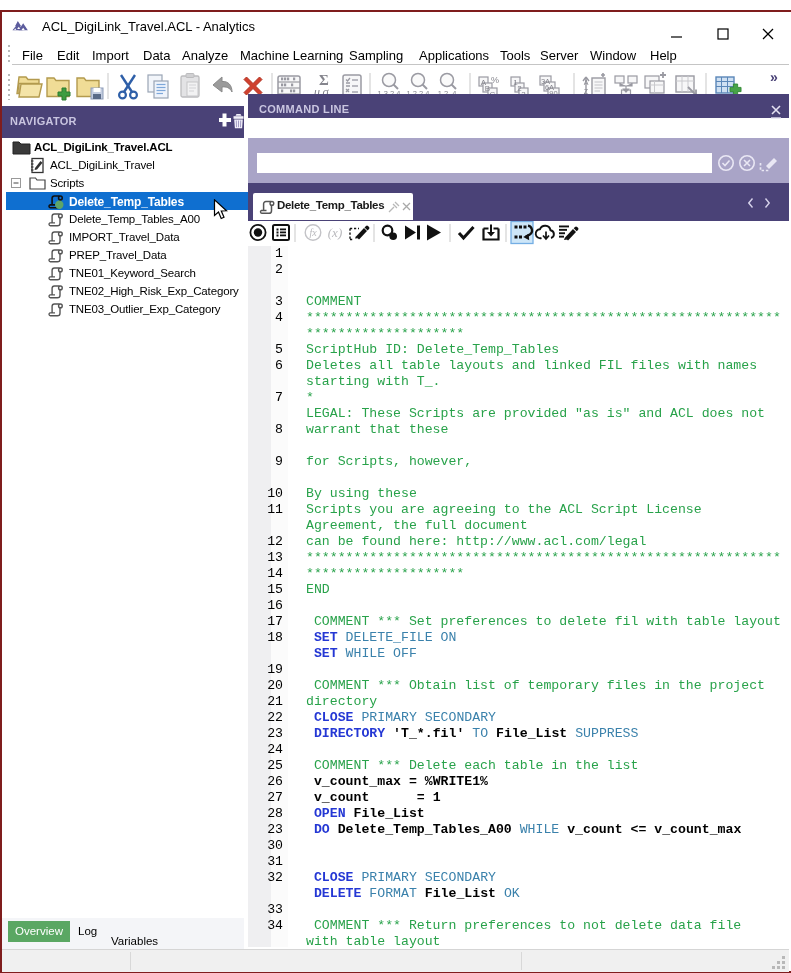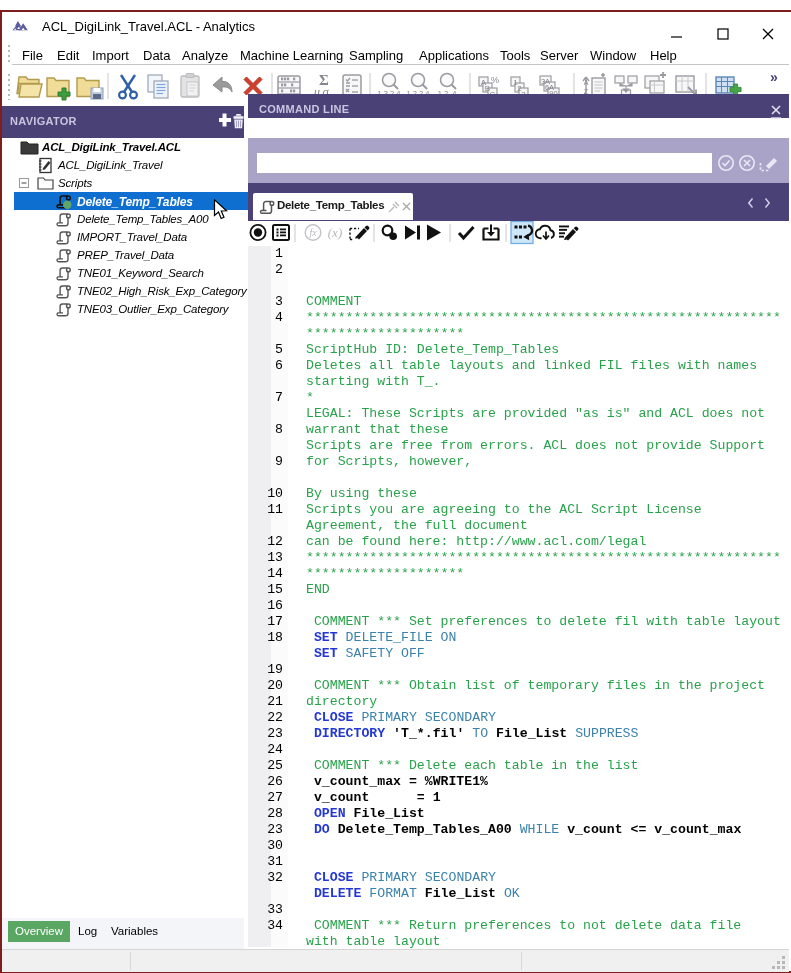--- a/index.html
+++ b/index.html
@@ -17,21 +17,21 @@
 #tabstrip{left:246px;top:171px;width:541px;height:38px;background:#4a4277;}
 #edittb{left:246px;top:209px;width:541px;height:25px;background:#fff;}
 #gutter1{left:246px;top:234px;width:23px;height:701px;background:#efeff1;}
 #gutter2{left:269px;top:234px;width:17px;height:701px;background:#fbfbfb;}
 #codearea{left:286px;top:234px;width:501px;height:701px;background:#fff;}
 #treearea{left:0;top:126px;width:242px;height:780px;background:#fff;}
 #tabrow{left:0;top:906px;width:242px;height:31px;background:#f4f5f8;}
 #statusbar{left:0;top:937px;width:787px;height:22px;background:#f0f0f0;border-top:1px solid #d5d5d5;}
 .hdrtxt{font-size:11px;font-weight:bold;color:#c9c5e0;letter-spacing:0.3px;text-align:center;}
 
-.trow{left:12px;width:242px;height:18px;font-size:11.5px;letter-spacing:-0.15px;color:#000;font-style:italic;}
+.trow{left:4px;width:242px;height:18px;font-size:11.5px;letter-spacing:-0.15px;color:#000;}
 .ttxt{position:absolute;top:2.5px;white-space:nowrap;}
 
 .crow{left:246px;width:541px;height:16px;font-family:"Liberation Mono",monospace;font-size:13.2px;line-height:16px;white-space:pre;}
 .ln{position:absolute;right:506px;top:0;color:#000;}
 .ct{position:absolute;left:58px;top:0;margin-top:48px;}
 .g{color:#28a24a;}
 .b{color:#2437d4;font-weight:bold;}
 .t{color:#3a81ab;}
 .k{color:#000;font-weight:bold;font-family:Liberation Mono, monospace;}
 </style>
@@ -372,21 +372,21 @@
   </div>
 
   <svg class="abs" style="left:211px;top:187px;z-index:50" width="19" height="23" viewBox="0 0 19 23">
     <polygon points="1.5,0.8 1.5,16.5 5.5,13 8.2,19.5 11,18.2 8.3,12 13.5,11.8" fill="#fff" stroke="#000" stroke-width="1.2"></polygon>
   </svg>
 </div>
 
 <div class="abs" id="tabrow">
   <div class="abs" style="left:6px;top:3px;width:62px;height:21px;background:#5aa763;color:#fff;font-size:11.5px;text-align:center;line-height:21px;">Overview</div>
   <div class="abs" style="left:76px;top:3px;font-size:11.5px;line-height:21px;">Log</div>
-  <div class="abs" style="left:109px;top:3px;font-size:11.5px;line-height:21px;text-align:center;">Variables</div>
+  <div class="abs" style="left:109px;top:13px;font-size:11.5px;line-height:21px;text-align:center;">Variables</div>
 </div>
 
 <div class="abs" id="clhead">
   <div class="abs hdrtxt" style="left:11px;top:9px">COMMAND LINE</div>
   <svg class="abs" style="left:520px;top:10px" width="18" height="18" viewBox="0 0 18 18">
     <path d="M4 2 L12 10 M12 2 L4 10" stroke="#e4e1f1" stroke-width="1.6" fill="none"></path>
     <line x1="3" y1="14" x2="13" y2="14" stroke="#e4e1f1" stroke-width="1.4"></line>
   </svg>
 </div>
 <div class="abs" id="clbody">
@@ -520,34 +520,34 @@
 <div id="coderows">
 <div class="abs crow" style="top:234px"><span class="ln">1</span><span class="ct"><span class="g">COMMENT</span></span></div>
 <div class="abs crow" style="top:250px"><span class="ln">2</span><span class="ct"><span class="g">************************************************************</span></span></div>
 <div class="abs crow" style="top:266px"><span class="ct"><span class="g">********************</span></span></div>
 <div class="abs crow" style="top:282px"><span class="ln">3</span><span class="ct"><span class="g">ScriptHub ID: Delete_Temp_Tables</span></span></div>
 <div class="abs crow" style="top:298px"><span class="ln">4</span><span class="ct"><span class="g">Deletes all table layouts and linked FIL files with names</span></span></div>
 <div class="abs crow" style="top:314px"><span class="ct"><span class="g">starting with T_.</span></span></div>
 <div class="abs crow" style="top:330px"><span class="ln">5</span><span class="ct"><span class="g">*</span></span></div>
 <div class="abs crow" style="top:346px"><span class="ln">6</span><span class="ct"><span class="g">LEGAL: These Scripts are provided "as is" and ACL does not</span></span></div>
 <div class="abs crow" style="top:362px"><span class="ct"><span class="g">warrant that these</span></span></div>
-<div class="abs crow" style="top:378px"><span class="ln">7</span><span class="ct"><span class="g">Scripts are free from errors. ACL does not provide Support</span></span></div>
+<div class="abs crow" style="top:378px"><span class="ln">7</span></div>
 <div class="abs crow" style="top:394px"><span class="ct"><span class="g">for Scripts, however,</span></span></div>
 <div class="abs crow" style="top:410px"><span class="ln">8</span></div>
 <div class="abs crow" style="top:426px"><span class="ct"><span class="g">By using these</span></span></div>
 <div class="abs crow" style="top:442px"><span class="ln">9</span><span class="ct"><span class="g">Scripts you are agreeing to the ACL Script License</span></span></div>
 <div class="abs crow" style="top:458px"><span class="ct"><span class="g">Agreement, the full document</span></span></div>
 <div class="abs crow" style="top:474px"><span class="ln">10</span><span class="ct"><span class="g">can be found here: http://www.acl.com/legal</span></span></div>
 <div class="abs crow" style="top:490px"><span class="ln">11</span><span class="ct"><span class="g">************************************************************</span></span></div>
 <div class="abs crow" style="top:506px"><span class="ct"><span class="g">********************</span></span></div>
 <div class="abs crow" style="top:522px"><span class="ln">12</span><span class="ct"><span class="g">END</span></span></div>
 <div class="abs crow" style="top:538px"><span class="ln">13</span></div>
 <div class="abs crow" style="top:554px"><span class="ln">14</span><span class="ct"><span class="g"> COMMENT *** Set preferences to delete fil with table layout</span></span></div>
 <div class="abs crow" style="top:570px"><span class="ln">15</span><span class="ct"> <span class="b">SET</span> <span class="t">DELETE_FILE ON</span></span></div>
-<div class="abs crow" style="top:586px"><span class="ln">16</span><span class="ct"> <span class="b">SET</span> <span class="t">SAFETY OFF</span></span></div>
+<div class="abs crow" style="top:586px"><span class="ln">16</span><span class="ct"> <span class="b">SET</span> <span class="t">WHILE OFF</span></span></div>
 <div class="abs crow" style="top:602px"><span class="ln">17</span></div>
 <div class="abs crow" style="top:618px"><span class="ln">18</span><span class="ct"><span class="g"> COMMENT *** Obtain list of temporary files in the project</span></span></div>
 <div class="abs crow" style="top:634px"><span class="ct"><span class="g">directory</span></span></div>
 <div class="abs crow" style="top:650px"><span class="ln">19</span><span class="ct"> <span class="b">CLOSE</span> <span class="t">PRIMARY SECONDARY</span></span></div>
 <div class="abs crow" style="top:666px"><span class="ln">20</span><span class="ct"> <span class="b">DIRECTORY</span> <span class="k">'T_*.fil'</span> <span class="t">TO</span> <span class="k">File_List</span> <span class="t">SUPPRESS</span></span></div>
 <div class="abs crow" style="top:682px"><span class="ln">21</span></div>
 <div class="abs crow" style="top:698px"><span class="ln">22</span><span class="ct"><span class="g"> COMMENT *** Delete each table in the list</span></span></div>
 <div class="abs crow" style="top:714px"><span class="ln">23</span><span class="ct"> <span class="k">v_count_max = %WRITE1%</span></span></div>
 <div class="abs crow" style="top:730px"><span class="ln">24</span><span class="ct"> <span class="k">v_count      = 1</span></span></div>
 <div class="abs crow" style="top:746px"><span class="ln">25</span><span class="ct"> <span class="b">OPEN</span> <span class="k">File_List</span></span></div>

